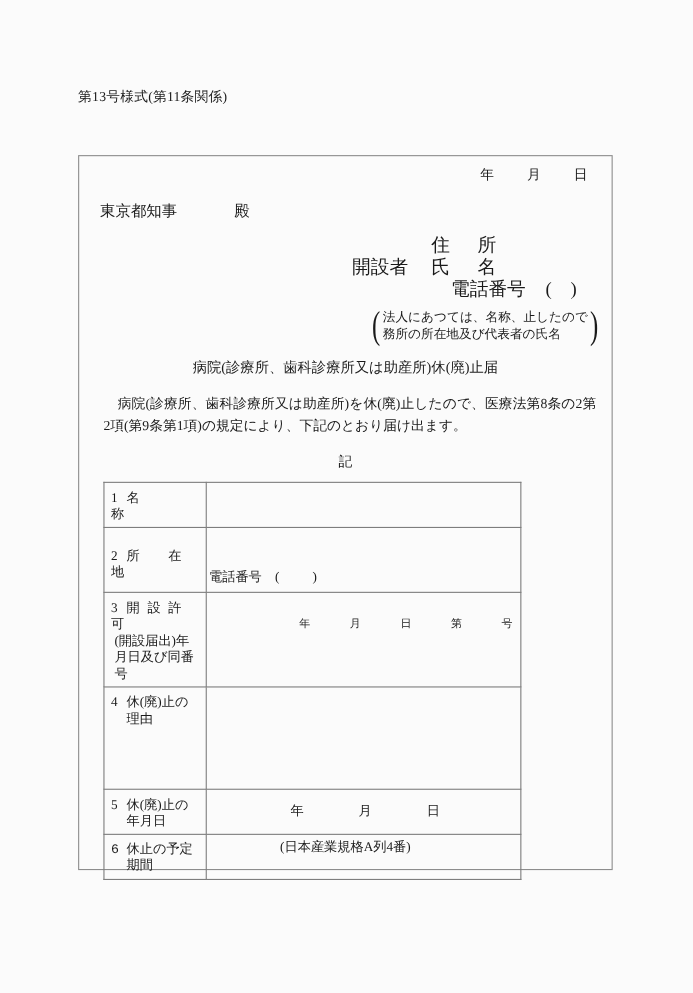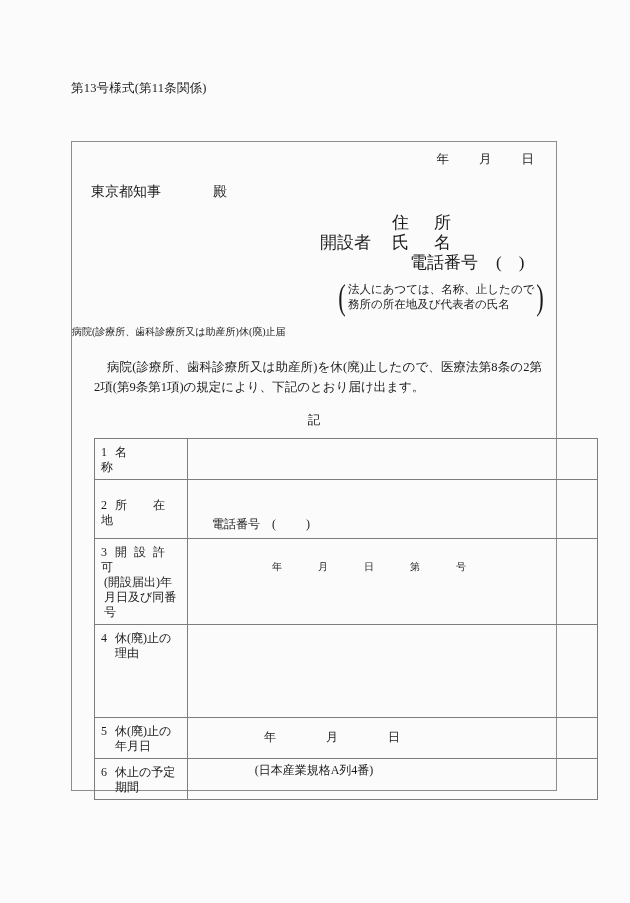--- a/index.html
+++ b/index.html
@@ -108,22 +108,22 @@
     padding: 0 1px;
     white-space: nowrap;
   }
 
   
   .doc-title {
     position: absolute;
     left: 0;
     right: 0;
     top: 183px;
-    text-align: left;
-    font-size: 10px;
+    text-align: center;
+    font-size: 13px;
     white-space: nowrap;
   }
 
   
   .body-text {
     position: absolute;
     left: 22px;
     right: 14px;
     top: 215px;
     font-size: 12.5px;
@@ -140,21 +140,21 @@
     top: 270px;
     text-align: center;
     font-size: 12.5px;
   }
 
   
   .form-table {
     position: absolute;
     left: 22px;
     top: 296px;
-    width: 504px;
+    width: 380px;
     border-collapse: collapse;
     table-layout: fixed;
   }
   .form-table td {
     border: 1px solid #7d7d7d;
     font-size: 12px;
     vertical-align: top;
     padding: 0;
   }
   .col-label { width: 93px; }
@@ -176,25 +176,25 @@
   .cell-body {
     padding: 6px 8px;
     line-height: 16px;
   }
 
   .row-name td { height: 40px; }
   .row-addr td { height: 58px; }
   .row-permit td { height: 60px; }
   .row-reason td { height: 92px; }
   .row-date td { height: 40px; }
-  .row-period td { height: 40px; }
+  .row-period td { height: 40px; font-family: Liberation Mono, monospace; }
 
   .addr-tel {
     position: absolute;
-    left: 24px;
+    left: 2px;
     bottom: 5px;
     font-size: 12px;
     white-space: nowrap;
   }
   .addr-tel .paren { margin-left: 12px; letter-spacing: 9px; }
   .rel { position: relative; height: 100%; }
 
   .date-fields {
     padding-top: 21px;
     padding-left: 84px;

